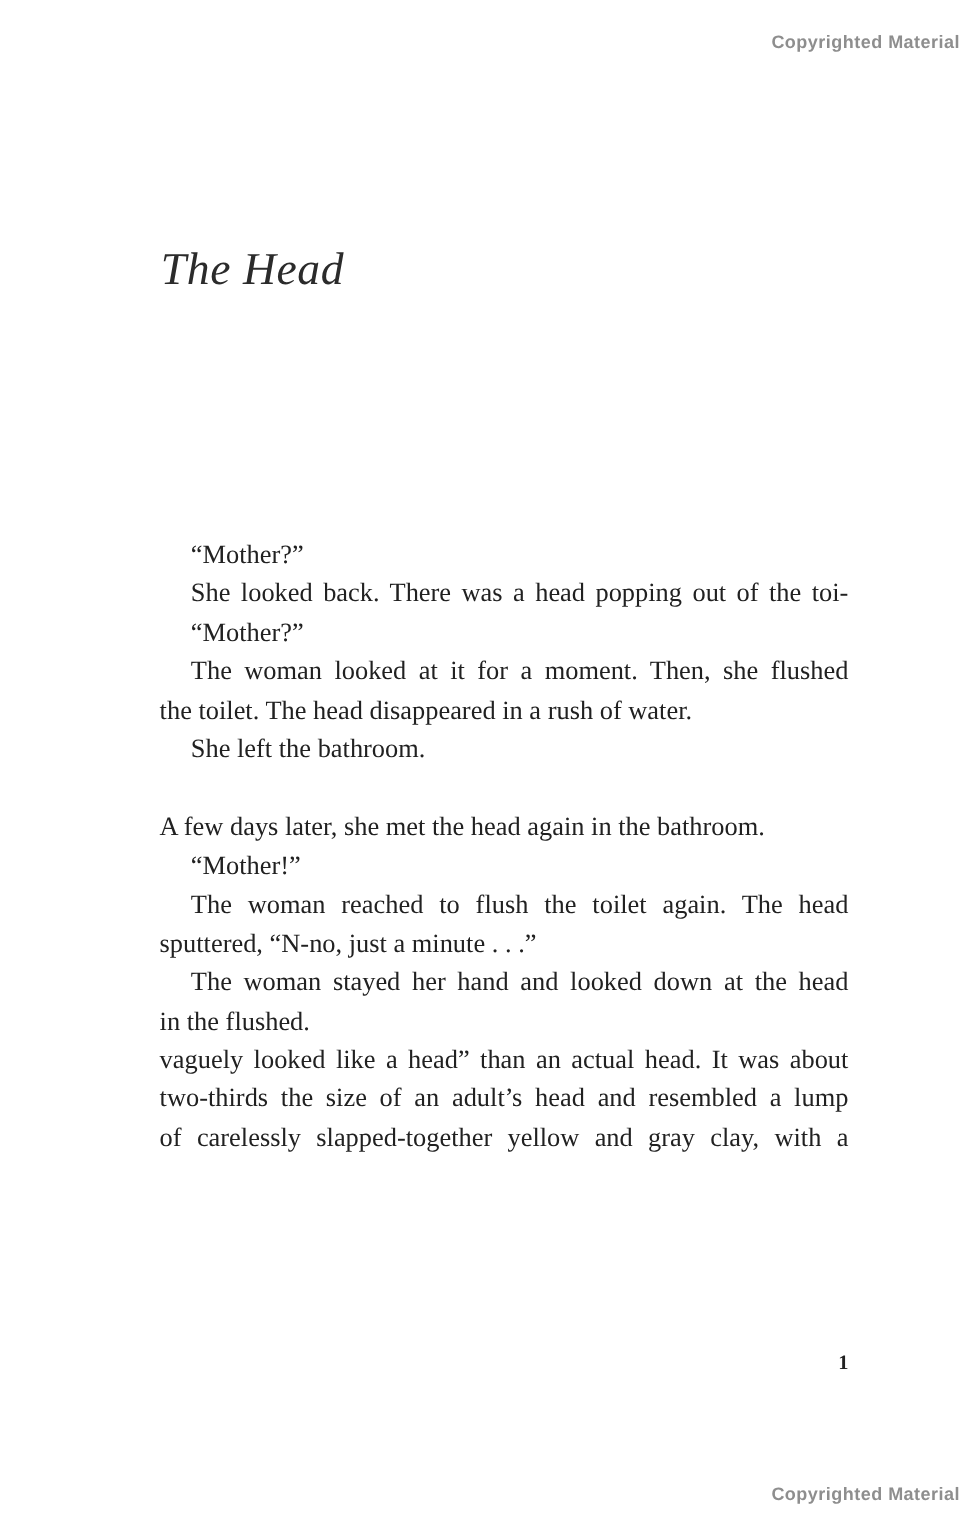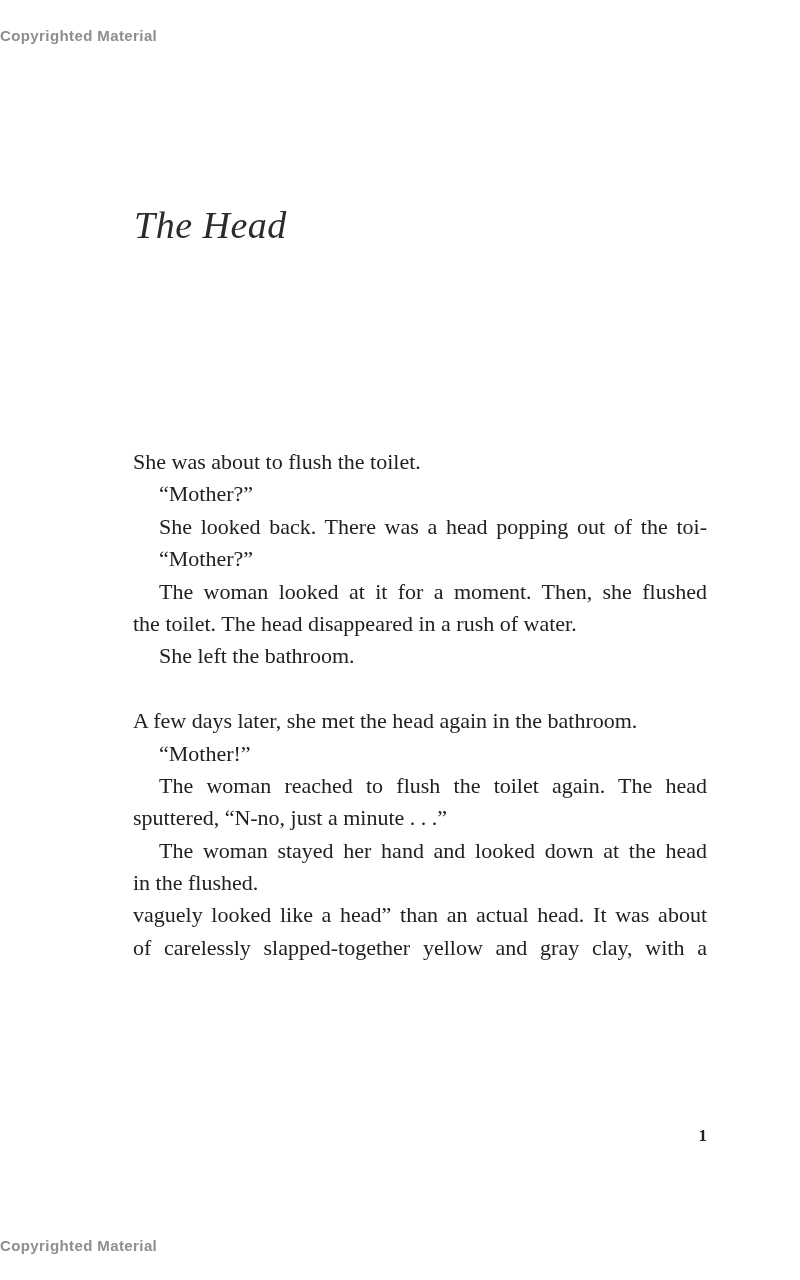--- a/index.html
+++ b/index.html
@@ -15,21 +15,21 @@
     height: 1280px;
     background: var(--page-bg);
     overflow: hidden;
     font-family: "Liberation Serif", serif;
     color: var(--body-text);
   }
   .notice {
     position: absolute;
     left: 0;
     width: 100%;
-    text-align: left;
+    text-align: right;
     font-family: "Liberation Sans", sans-serif;
     font-weight: bold;
     font-size: 15px;
     letter-spacing: 0.4px;
     color: var(--notice-gray);
   }
   .notice-top { top: 27px; }
   .notice-bottom { top: 1237px; }
   .chapter-title {
     position: absolute;
@@ -75,35 +75,35 @@
 </head>
 <body>
 
 <div class="page">
 
   <div class="notice notice-top">Copyrighted Material</div>
 
   <h1 class="chapter-title">The Head</h1>
 
   <div class="body-text">
-      <div class="line">She was about to flush the toilet.</div>
       <div class="line indent">“Mother?”</div>
       <div class="line indent justify">She looked back. There was a head popping out of the toi-</div>
       <div class="line indent">“Mother?”</div>
       <div class="line indent justify">The woman looked at it for a moment. Then, she flushed</div>
       <div class="line">the toilet. The head disappeared in a rush of water.</div>
       <div class="line indent">She left the bathroom.</div>
       <div class="line blank"></div>
       <div class="line">A few days later, she met the head again in the bathroom.</div>
       <div class="line indent">“Mother!”</div>
       <div class="line indent justify">The woman reached to flush the toilet again. The head</div>
       <div class="line">sputtered, “N-no, just a minute . . .”</div>
       <div class="line indent justify">The woman stayed her hand and looked down at the head</div>
       <div class="line">in the flushed.</div>
       <div class="line justify">vaguely looked like a head” than an actual head. It was about</div>
+      <div class="line justify">two-thirds the size of an adult’s head and resembled a lump</div>
       <div class="line justify">of carelessly slapped-together yellow and gray clay, with a</div>
     </div>
 
   <div class="page-number">1</div>
 
   <div class="notice notice-bottom">Copyrighted Material</div>
 
 </div>
 
 </body></html>

